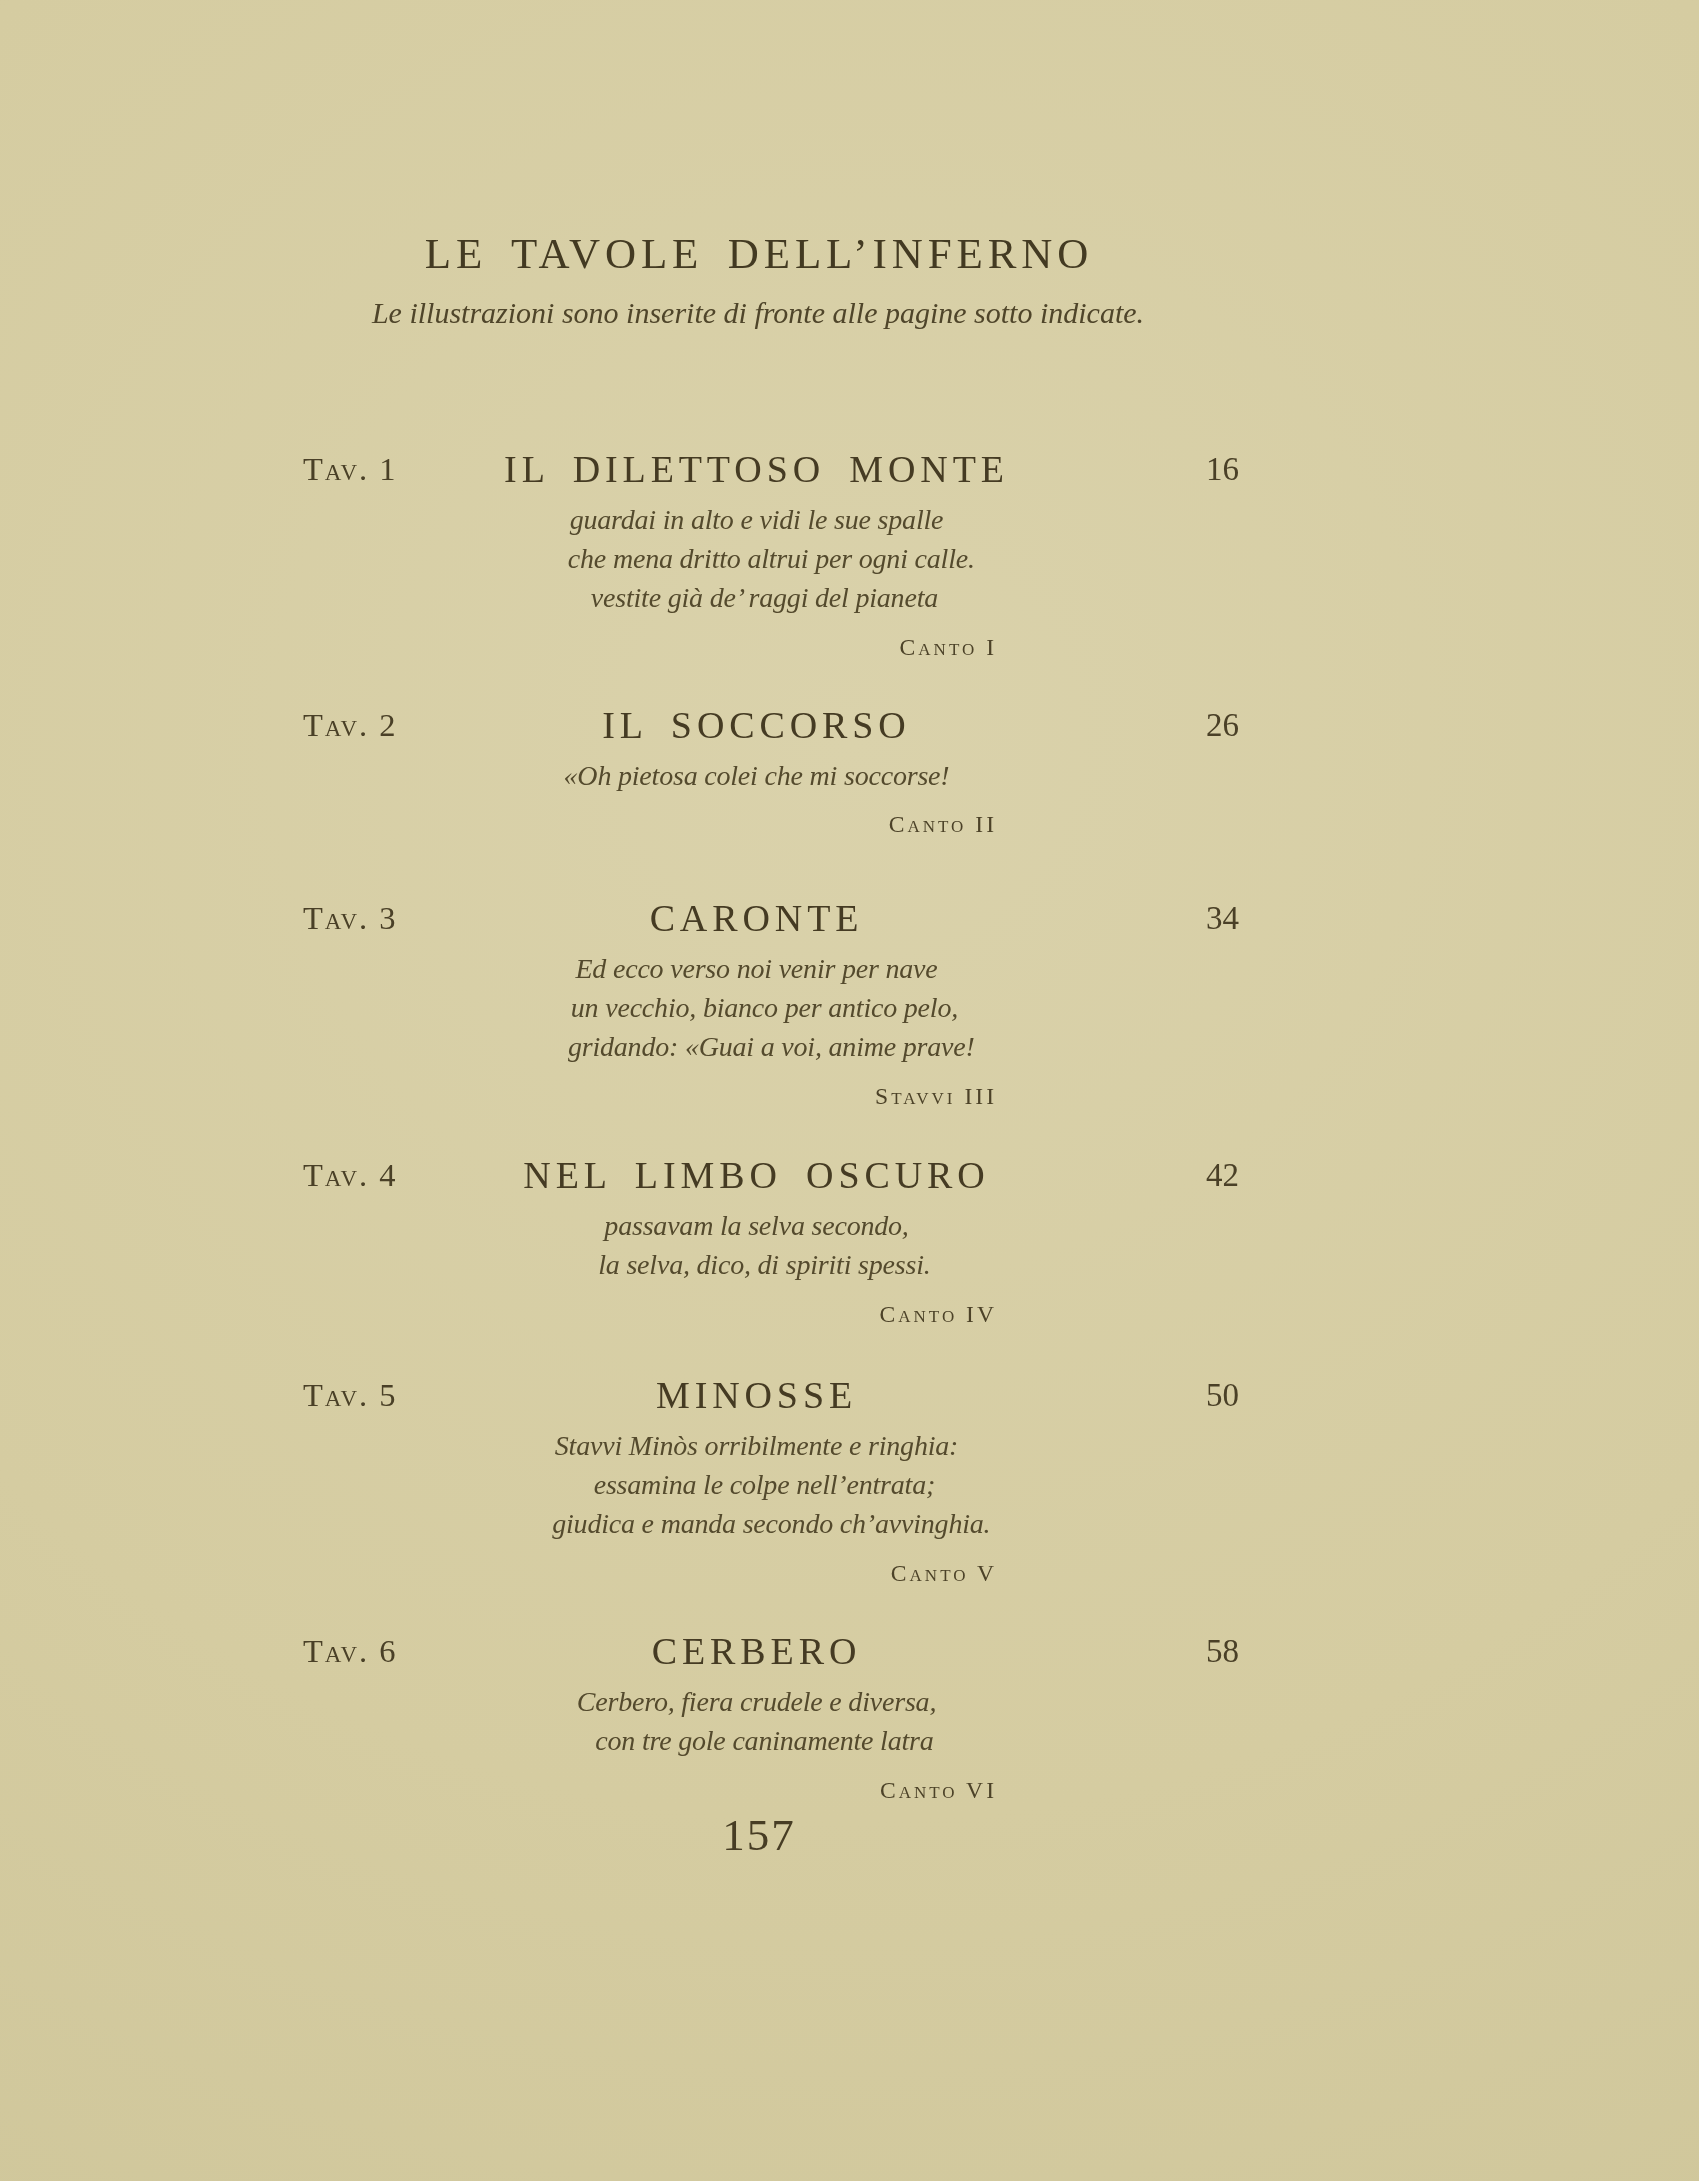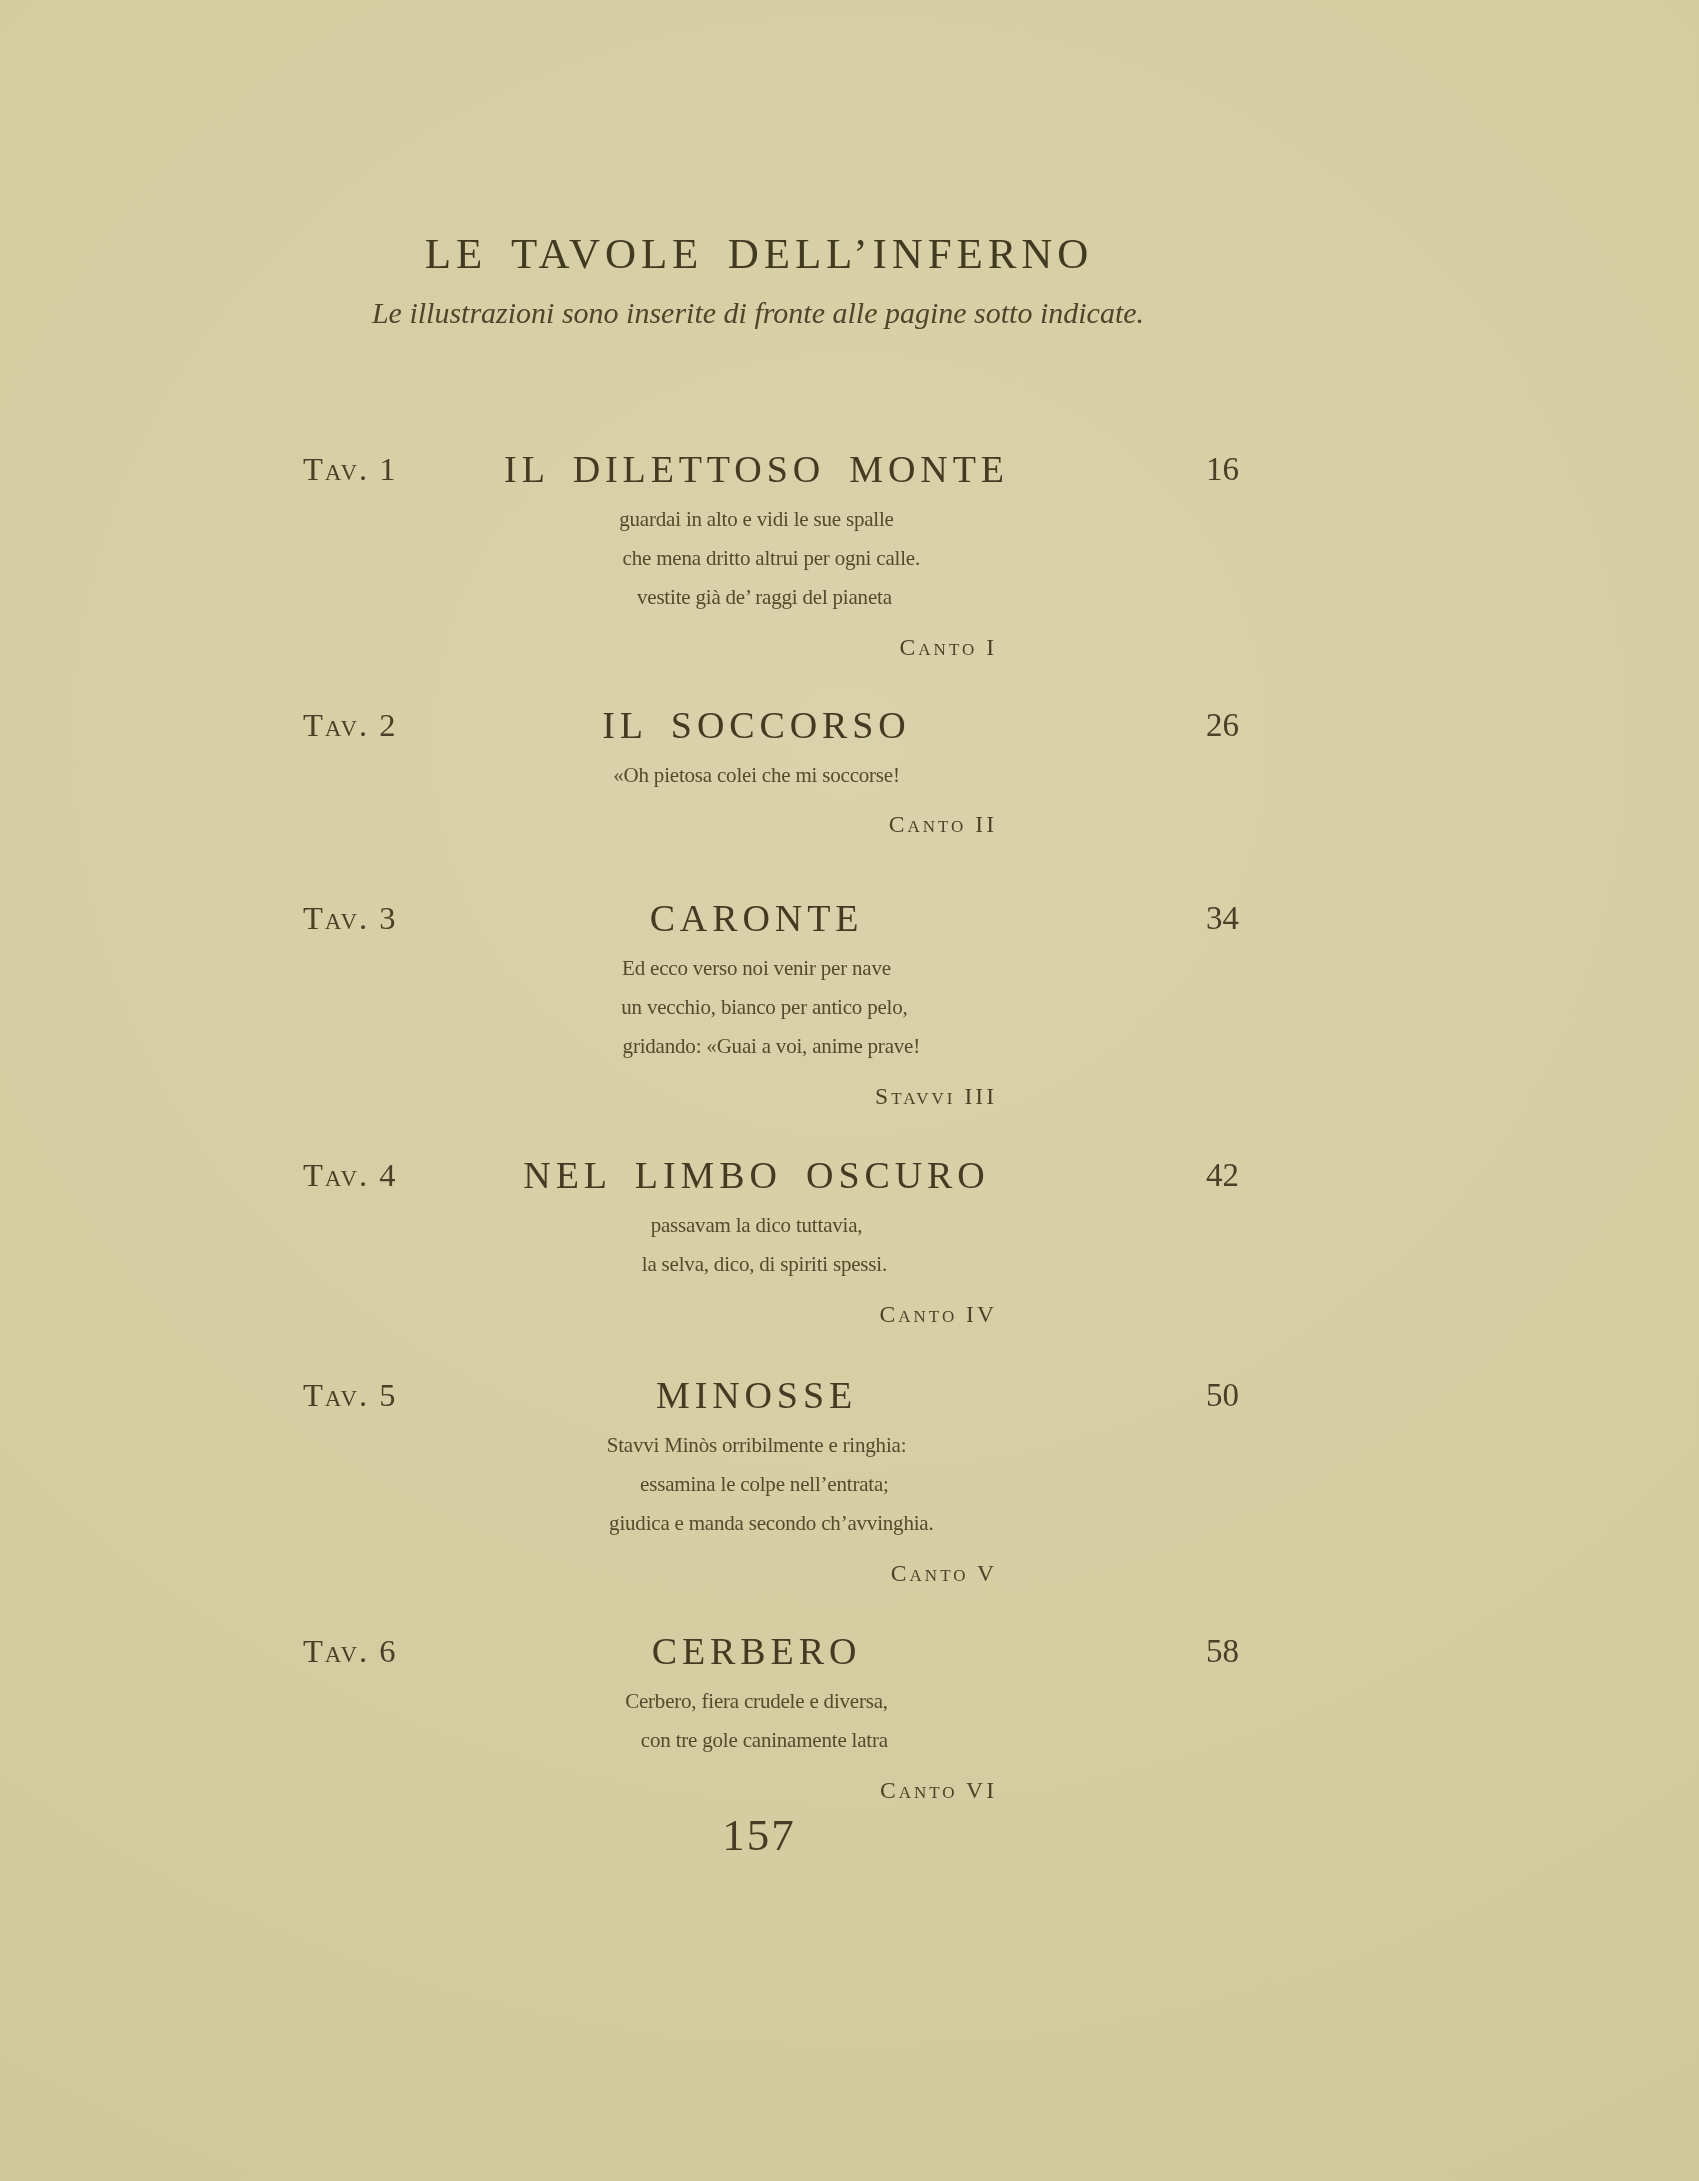--- a/index.html
+++ b/index.html
@@ -45,22 +45,22 @@
   .pnum {
     position: absolute; left: 1091px; top: 0; width: 148px;
     text-align: right; font-size: 33px; line-height: 41px;
     color: #4a4027;
   }
   .verses {
     position: absolute; left: 414px; top: 51px; width: 685px;
     text-align: center;
   }
   .vline {
-    font-size: 21px; line-height: 39px; letter-spacing: -0.2px;
-    color: #544a2d; white-space: nowrap;
+    font-size: 28px; line-height: 39px; letter-spacing: -0.2px;
+    color: #544a2d; white-space: nowrap; font-style: italic;
   }
   .vline.v1 { transform: translateX(7.9px); }
   .vline.v2 { transform: translateX(14.8px); }
   .canto {
     position: absolute; left: 414px; width: 583px;
     text-align: right;
     font-variant: small-caps; font-size: 23.6px; letter-spacing: 3px;
     color: #4c4228;
   }
   .folio {
@@ -111,21 +111,21 @@
           <div class="vline v2">gridando: «Guai a voi, anime prave!</div>
         </div>
     <div class="canto" style="top: 185px;">Stavvi III</div>
   </section>
 
   <section class="entry" style="top: 1155px;">
     <span class="tav">Tav. 4</span>
     <h2 class="etitle">NEL LIMBO OSCURO</h2>
     <span class="pnum">42</span>
     <div class="verses">
-          <div class="vline v0">passavam la dico tuttavia,</div>
+          <div class="vline v0">passavam la selva secondo,</div>
           <div class="vline v1">la selva, dico, di spiriti spessi.</div>
         </div>
     <div class="canto" style="top: 146px;">Canto IV</div>
   </section>
 
   <section class="entry" style="top: 1375px;">
     <span class="tav">Tav. 5</span>
     <h2 class="etitle">MINOSSE</h2>
     <span class="pnum">50</span>
     <div class="verses">

